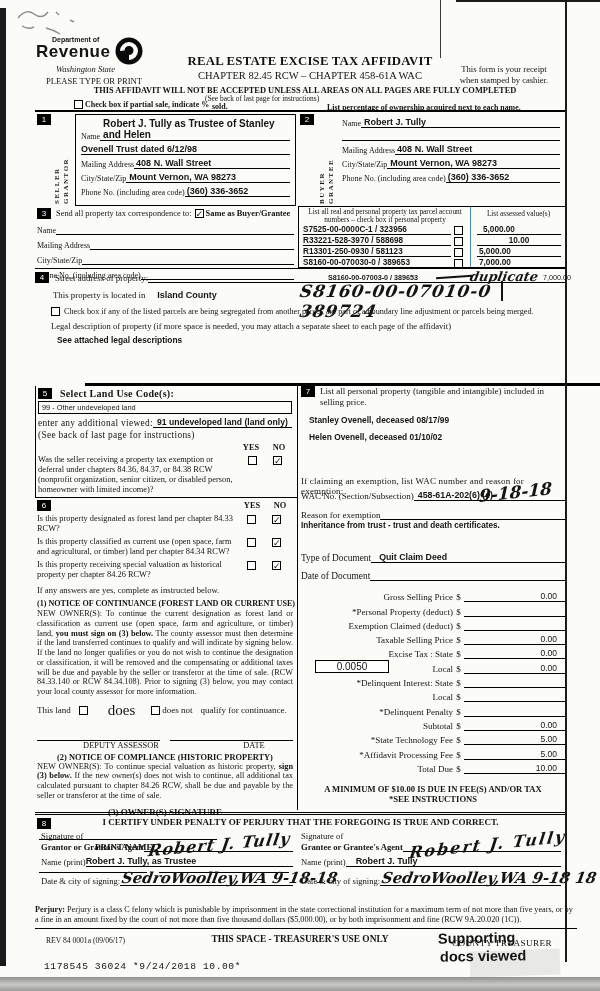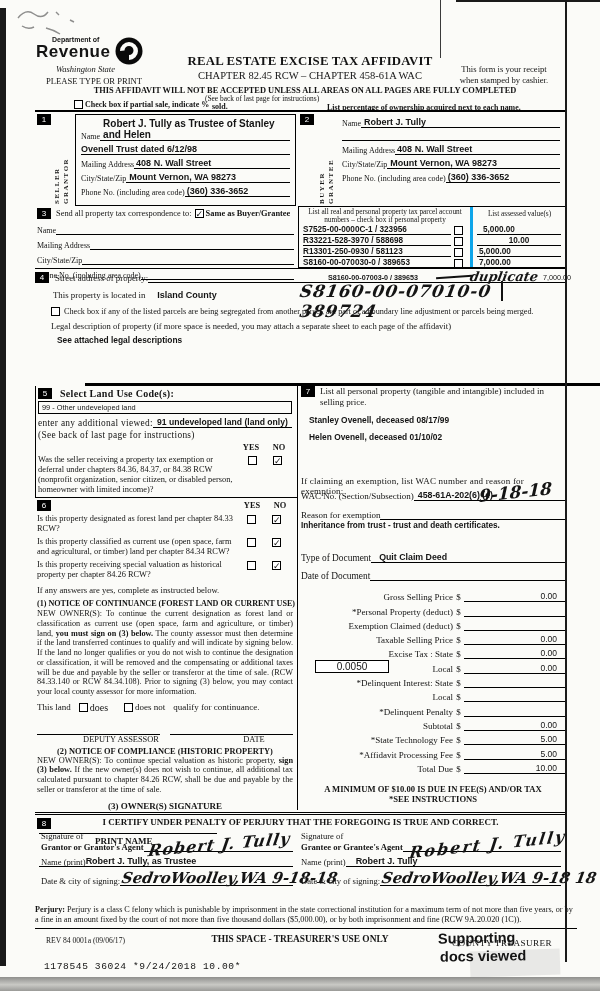--- a/index.html
+++ b/index.html
@@ -158,21 +158,21 @@
         <span class="fill"></span>
       </div>
     <div class="row" style="margin-top:5px;">
         <span class="lbl">Phone No. (including area code)</span>
         <span class="fill"></span>
       </div>
   </div>
 
   <div class="abs" style="left:298px;top:206px;width:268px;height:62px;border:1px solid #000;">
     <div class="abs ctr" style="left:2px;top:1px;width:168px;font-size:7.3px;line-height:1.15;">List all real and personal property tax parcel account numbers – check box if personal property</div>
-    <div class="abs" style="left:171px;top:0;width:96px;height:60px;border-left:3px solid #0ea5e9;">
+    <div class="abs" style="left:171px;top:0;width:96px;height:60px;border-left:1px solid #0ea5e9;">
       <div class="ctr" style="font-size:7.3px;margin-top:2px;">List assessed value(s)</div>
     </div>
     <div class="abs" style="left:4px;top:17px;width:160px;">
       <div class="row" style="height:11px;">
           <span class="fill val" style="font-size:8.2px;">S7525-00-0000C-1 / 323956</span>
           <span class="cb" style="margin-left:3px;"></span>
         </div>
       <div class="row" style="height:11px;">
           <span class="fill val" style="font-size:8.2px;">R33221-528-3970 / 588698</span>
           <span class="cb" style="margin-left:3px;"></span>
@@ -287,21 +287,21 @@
         </span>
       </div>
     <div style="font-size:8.6px;margin-top:5px;">If any answers are yes, complete as instructed below.</div>
     <div class="b" style="font-size:8.1px;margin-top:4px;white-space:nowrap;">(1) NOTICE OF CONTINUANCE  (FOREST LAND OR CURRENT USE)</div>
     <div class="para" style="margin-top:1px;">
       <span>NEW OWNER(S): To continue the current designation as forest land or classification as current use (open space, farm and agriculture, or timber) land, </span><b>you must sign on (3) below.</b><span> The county assessor must then determine if the land transferred continues to qualify and will indicate by signing below. If the land no longer qualifies or you do not wish to continue the designation or classification, it will be removed and the compensating or additional taxes will be due and payable by the seller or transferor at the time of sale. (RCW 84.33.140 or RCW 84.34.108). Prior to signing (3) below, you may contact your local county assessor for more information.</span>
     </div>
     <div class="row" style="margin-top:5px;align-items:center;">
       <span style="font-size:9px;">This land</span>
       <span class="cb" style="margin-left:8px;"></span>
-      <span style="font-size:10px;margin-left:2px;">does</span>
+      <span style="font-size:15px;margin-left:20px;">does</span>
       <span class="cb" style="margin-left:16px;"></span>
       <span style="font-size:9px;margin-left:2px;">does not</span>
       <span style="font-size:9px;margin-left:8px;">qualify for continuance.</span>
     </div>
     <div class="row" style="margin-top:12px;gap:10px;">
       <span class="fill" style="max-width:168px;"></span>
       <span class="fill"></span>
     </div>
     <div class="row" style="gap:10px;">
       <span class="ctr" style="width:168px;font-size:8.4px;">DEPUTY ASSESSOR</span>

